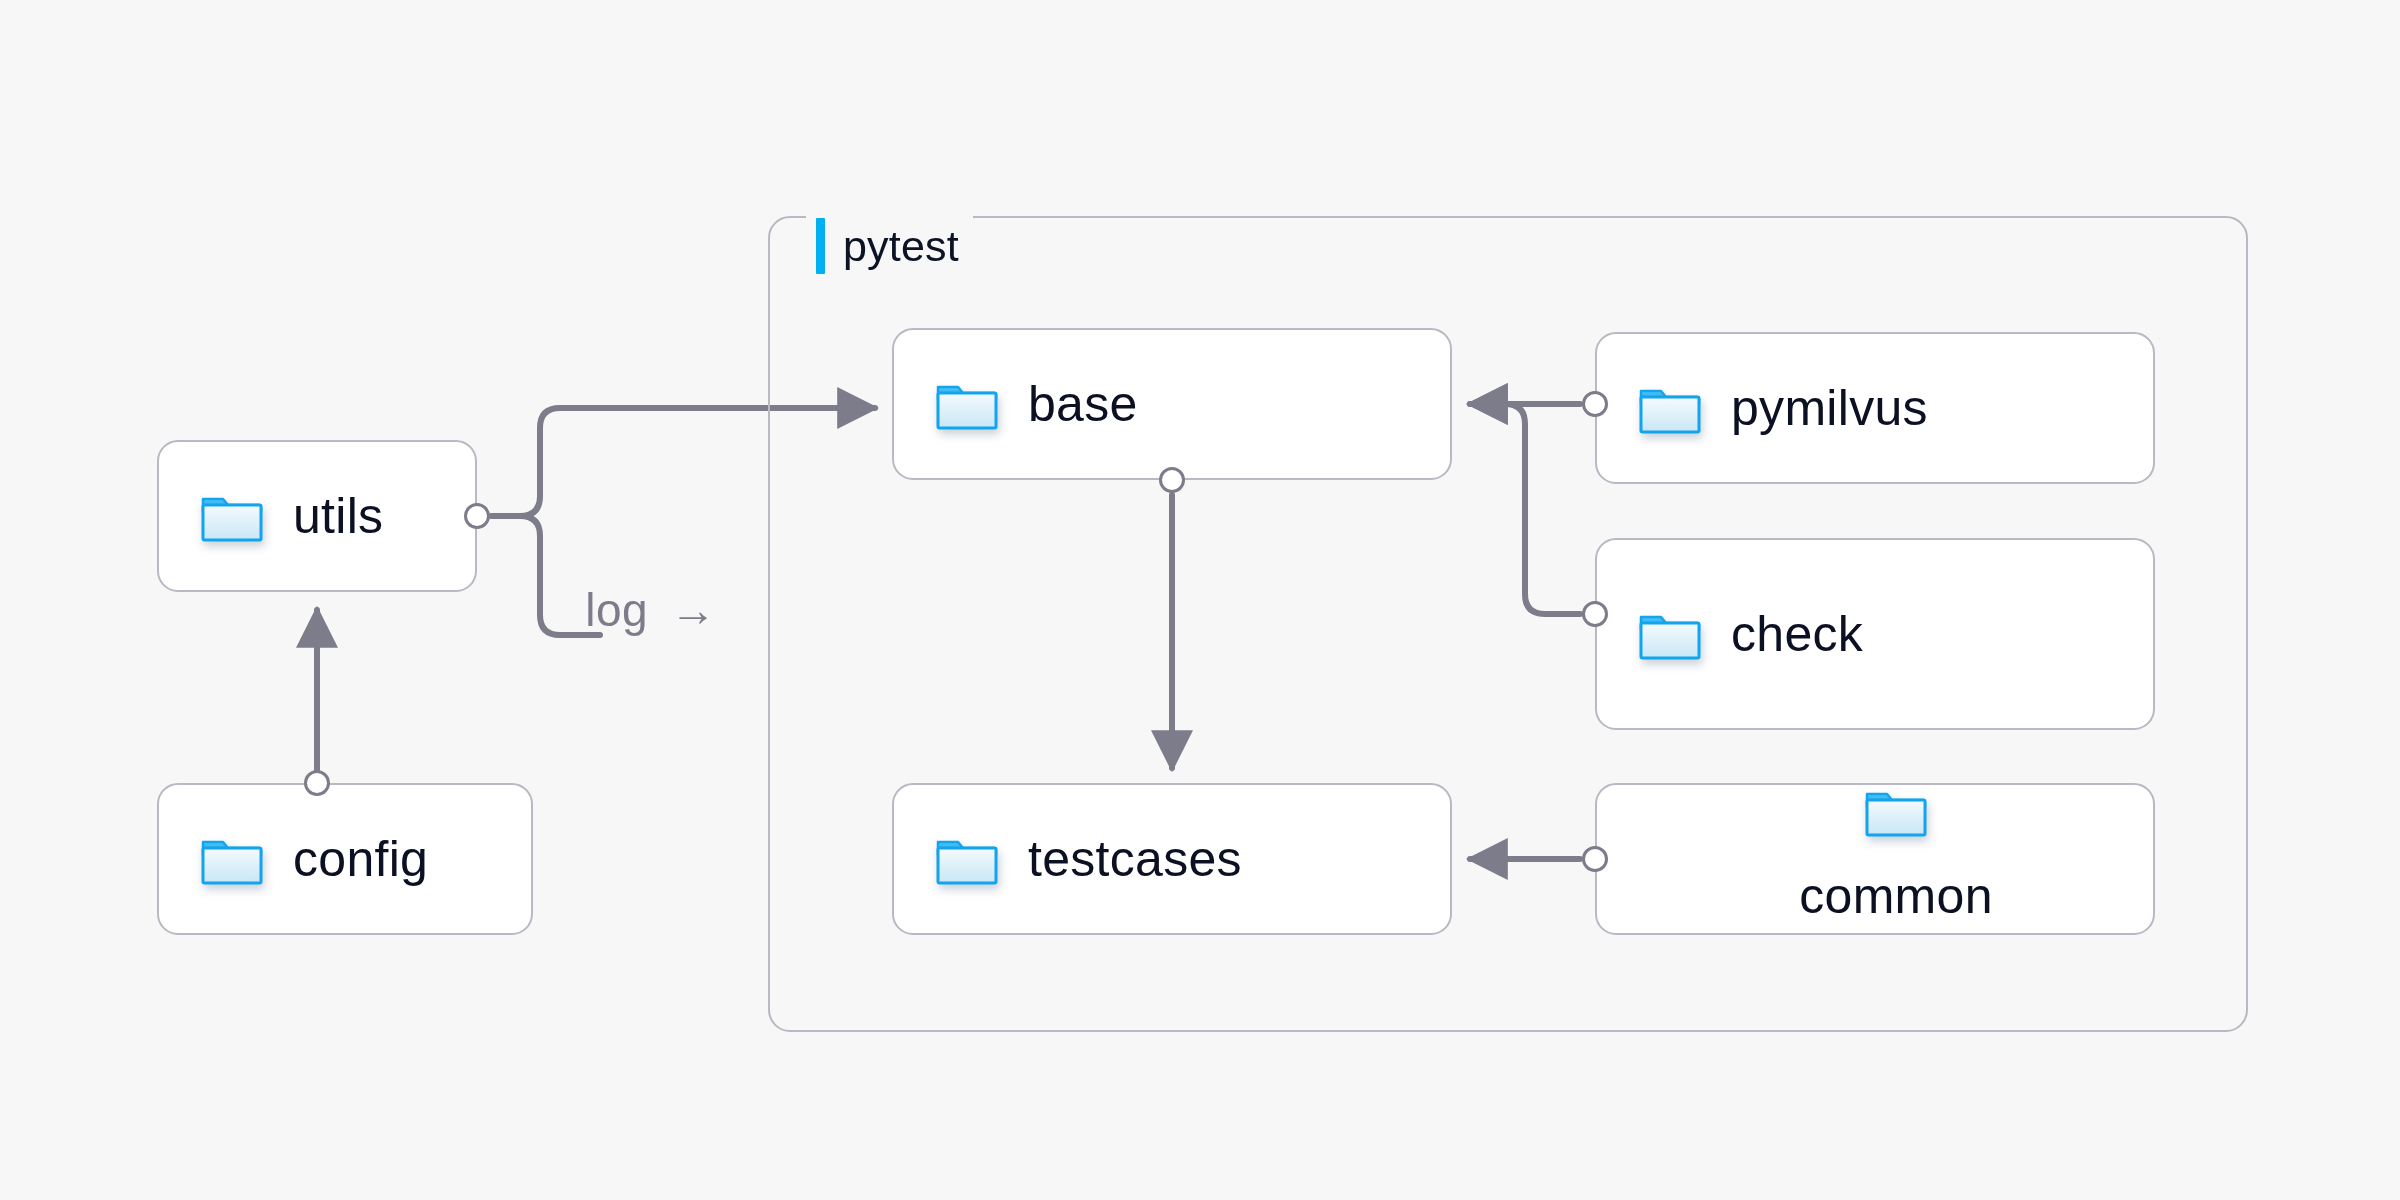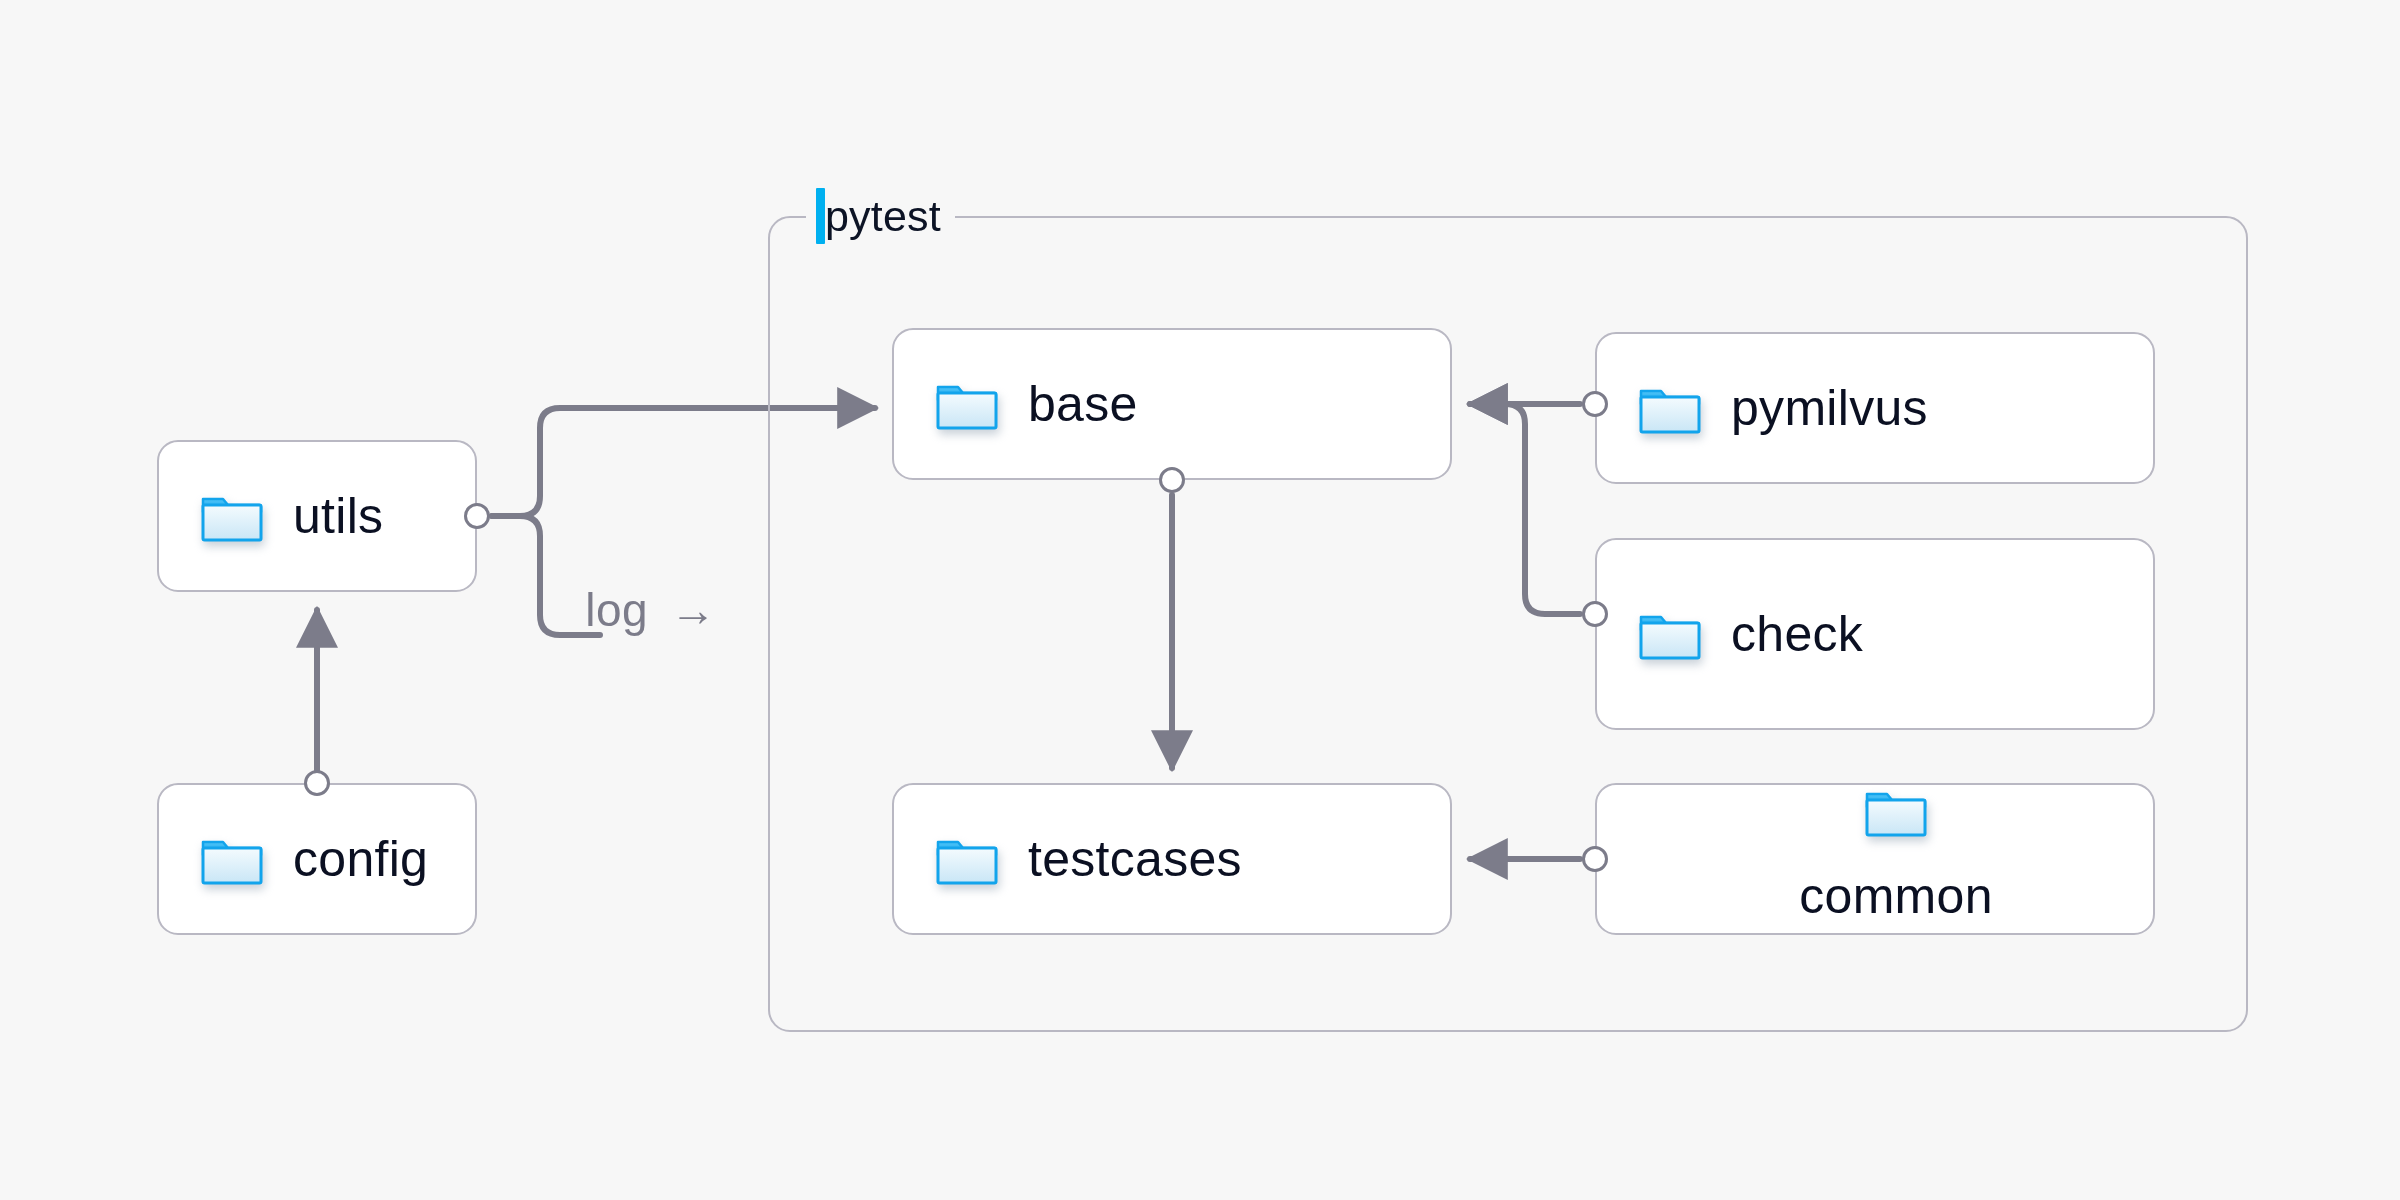--- a/index.html
+++ b/index.html
@@ -31,23 +31,25 @@
     position: absolute;
     border: 2px solid #b9b8c3;
     border-radius: 22px;
     box-sizing: border-box;
     background: transparent;
   }
   .group-label {
     position: absolute;
     display: flex;
     align-items: center;
+    gap: 18px;
     background: #f7f7f7;
     padding: 0 14px 0 10px;
     height: 62px;
+    margin-top: 30px;
   }
   .group-bar {
     width: 9px;
     height: 56px;
     background: #00b0f0;
     border-radius: 1px;
     flex: none;
   }
   .group-title {
     font-size: 43px;
@@ -157,21 +159,21 @@
     <span class="folder-icon">
       <svg viewBox="0 0 62 52" width="62" height="52" xmlns="http://www.w3.org/2000/svg">
         <path d="M2 9 h20 l5 6 h31 a2 2 0 0 1 2 2 v5 H2 Z" fill="url(#folderTabGrad)" stroke="#12a4ec" stroke-width="2.5" stroke-linejoin="round"></path>
         <rect x="2" y="15" width="58" height="35" rx="1.5" fill="url(#folderGrad)" stroke="#12a4ec" stroke-width="3"></rect>
       </svg>
     </span>
     <span class="node-label">utils</span>
   </div>
   <div class="port" style="left:477px; top:516px;"></div>
 
-  <div class="node" style="left:157px; top:783px; width:320px; height:152px;">
+  <div class="node" style="left:157px; top:783px; width:376px; height:152px;">
     <span class="folder-icon">
       <svg viewBox="0 0 62 52" width="62" height="52" xmlns="http://www.w3.org/2000/svg">
         <path d="M2 9 h20 l5 6 h31 a2 2 0 0 1 2 2 v5 H2 Z" fill="url(#folderTabGrad)" stroke="#12a4ec" stroke-width="2.5" stroke-linejoin="round"></path>
         <rect x="2" y="15" width="58" height="35" rx="1.5" fill="url(#folderGrad)" stroke="#12a4ec" stroke-width="3"></rect>
       </svg>
     </span>
     <span class="node-label">config</span>
   </div>
   <div class="port" style="left:317px; top:783px;"></div>
 

